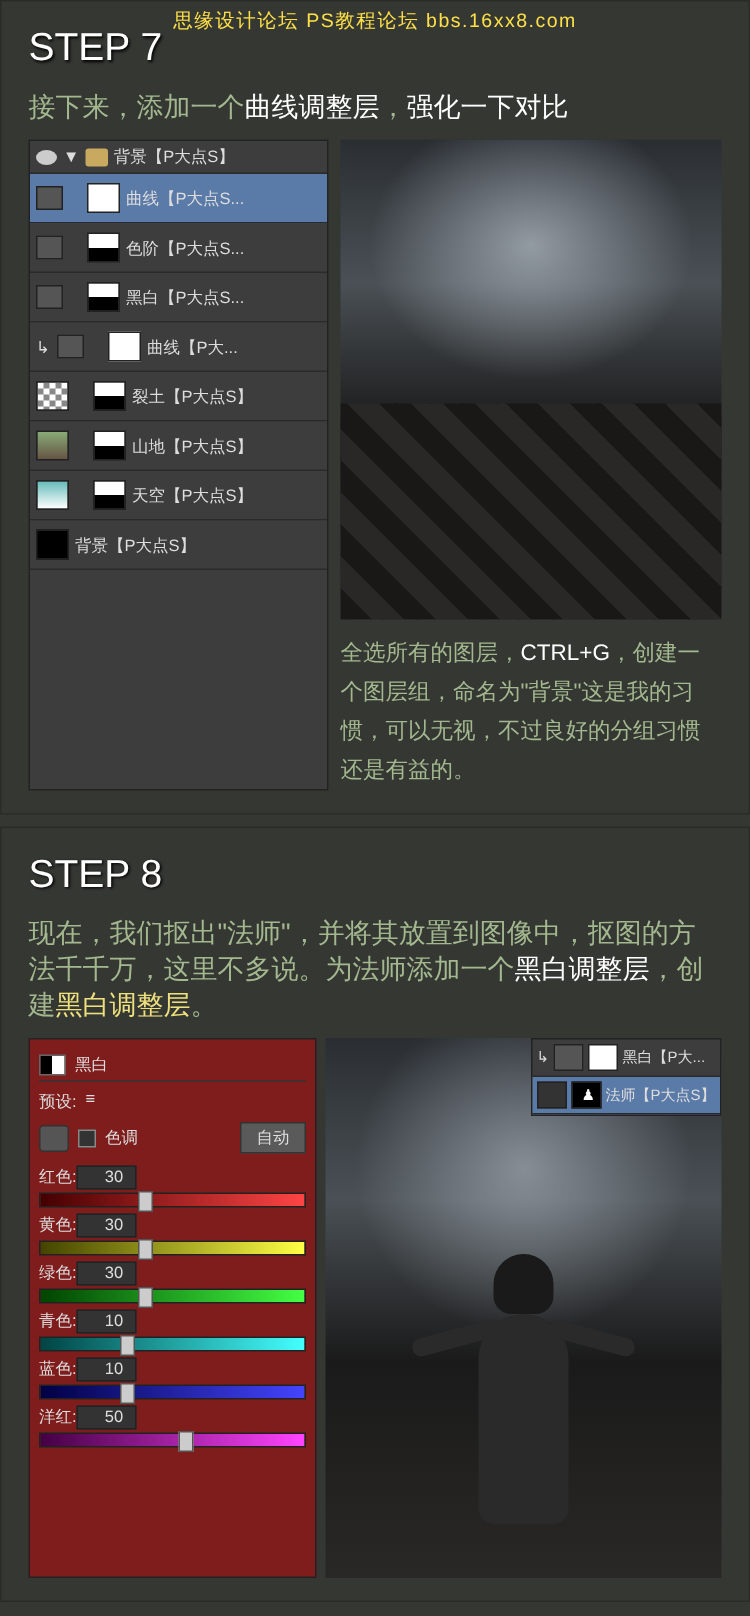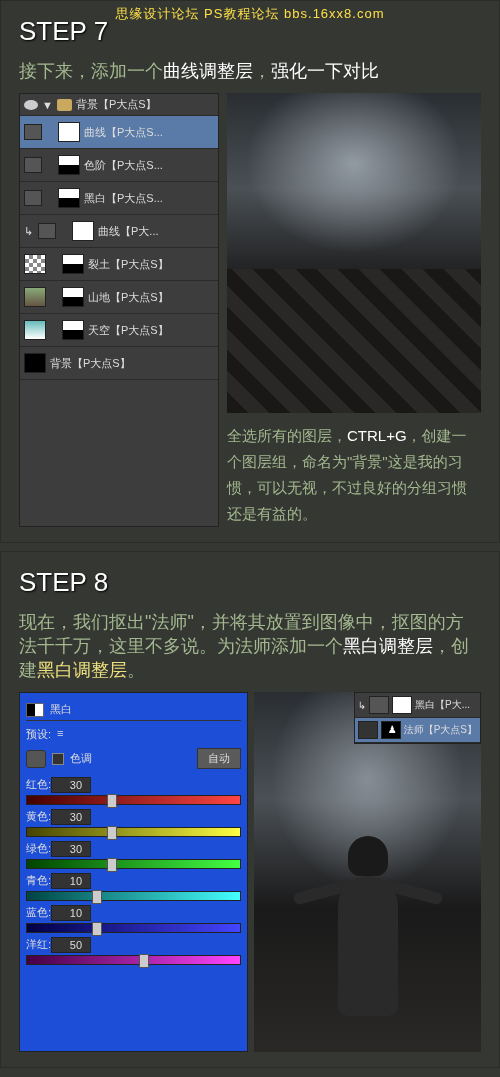--- a/index.html
+++ b/index.html
@@ -25,21 +25,21 @@
 .sky{background:linear-gradient(#6bb,#fff)}
 .mtn{background:linear-gradient(#8a7,#654)}
 .blk{background:#000}
 .lname{flex:1;white-space:nowrap;overflow:hidden}
 .ullt{}
 .link{width:8px;height:14px;flex-shrink:0}
 .preview{flex:1;background:linear-gradient(180deg,#2a2e33 0%,#4a5055 30%,#1a1a1a 60%,#2a2826 100%);min-height:320px;position:relative;overflow:hidden}
 .preview::before{content:"";position:absolute;inset:0 0 45% 0;background:radial-gradient(ellipse at 50% 40%,rgba(200,210,220,.6),transparent 60%)}
 .preview::after{content:"";position:absolute;inset:55% 0 0 0;background:repeating-linear-gradient(45deg,#1a1816,#1a1816 15px,#2a2826 15px,#2a2826 30px),repeating-linear-gradient(-45deg,transparent,transparent 15px,#0a0806 15px,#0a0806 16px)}
 .desc2{color:#a3b88f;font-size:15px;line-height:26px;margin-top:10px}
-.bw-panel{background:#1d4ed8;width:229px;font-size:11px;color:#ddd;padding:6px;border:1px solid #222}
+.bw-panel{background:#7f1d1d;width:192px;font-size:11px;color:#ddd;padding:6px;border:1px solid #222}
 .bw-hdr{display:flex;align-items:center;gap:6px;padding:3px 0;border-bottom:1px solid #333;margin-bottom:6px}
 .bw-sq{width:18px;height:14px;background:linear-gradient(90deg,#000 50%,#fff 50%);border:1px solid #666}
 .preset{display:flex;align-items:flex-start;gap:6px;margin-bottom:6px}
 .sel-box{background:#333;border:1px solid #222;padding:2px 6px;flex:1;font-size:11px;color:#ddd}
 .auto-row{display:flex;align-items:center;gap:6px;margin-bottom:8px}
 .hand{width:20px;height:18px;background:#555;border:1px solid #333;border-radius:3px}
 .cb{width:12px;height:12px;border:1px solid #888;background:#333}
 .auto-btn{background:#5a5a5a;border:1px solid #333;padding:2px 10px;font-size:11px;color:#ddd;margin-left:auto}
 .slider-row{margin-bottom:4px}
 .sl-top{display:flex;justify-content:flex-start;font-size:11px;margin-bottom:2px}

